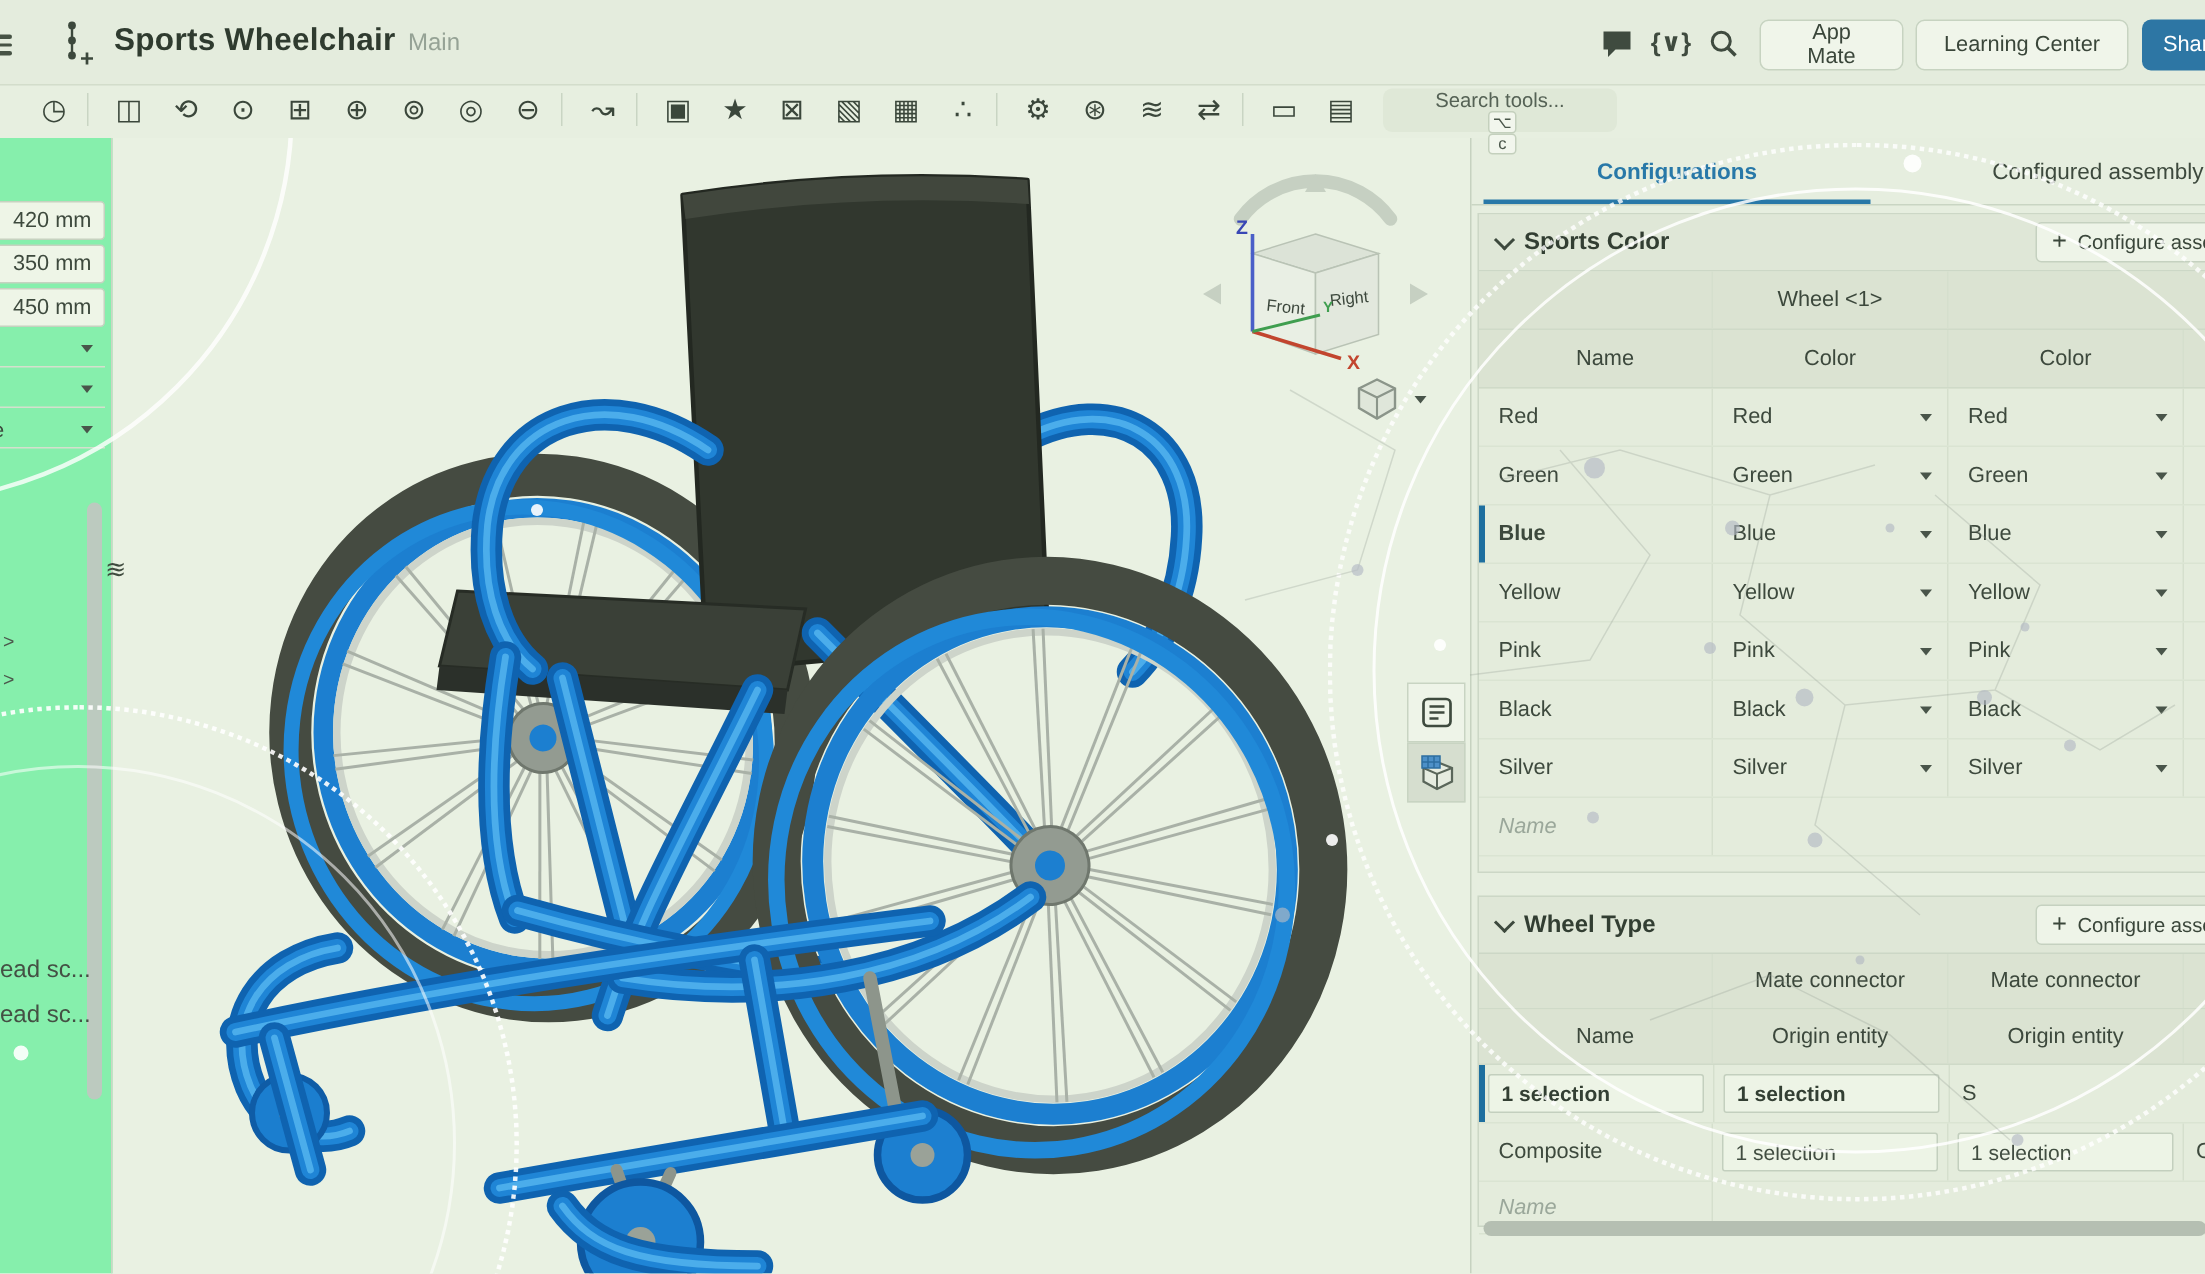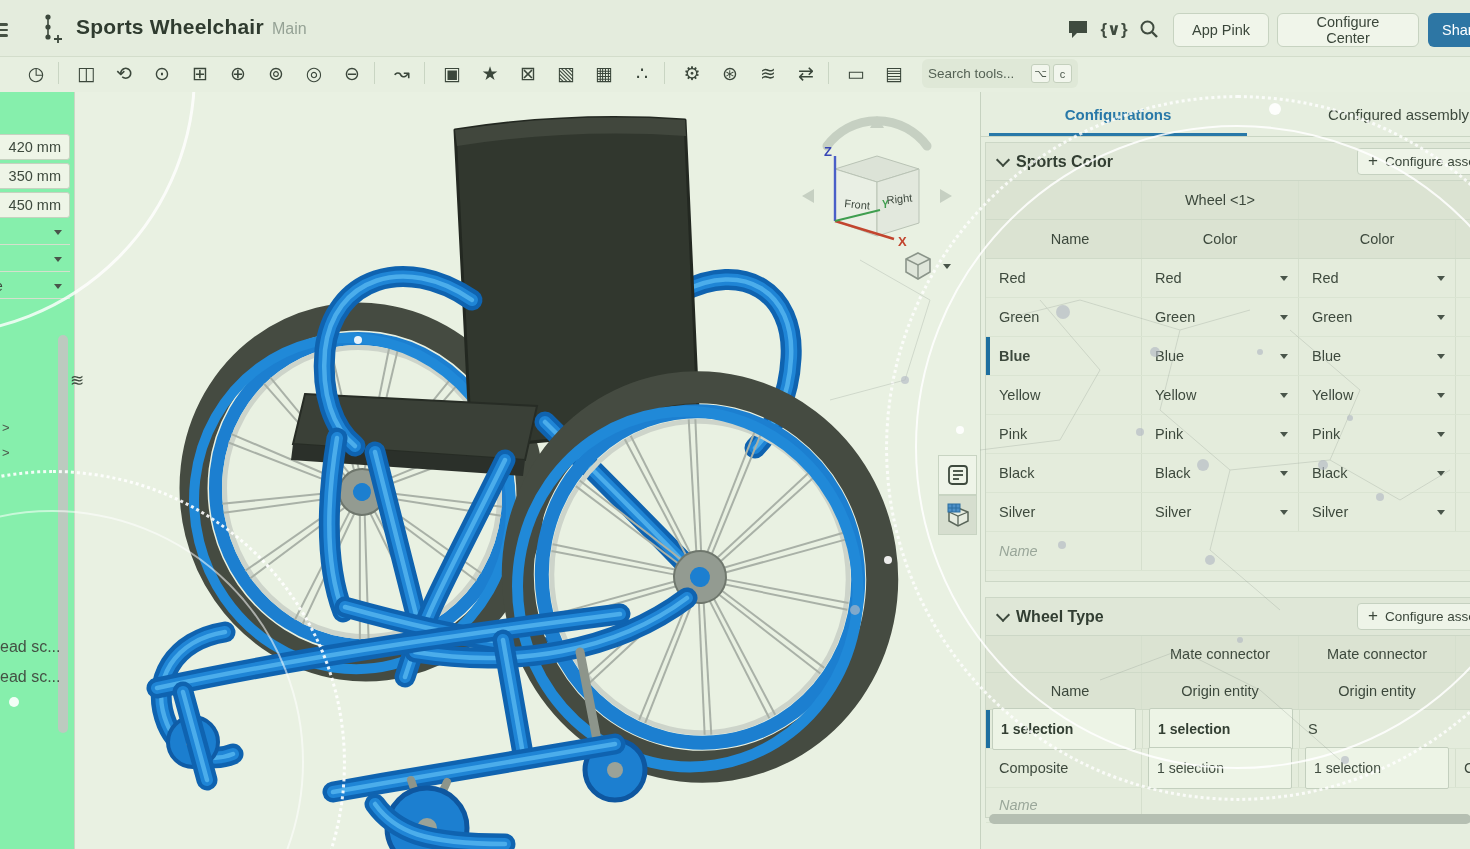--- a/index.html
+++ b/index.html
@@ -20,21 +20,21 @@
   .pill-btn{position:absolute;top:13px;height:34px;background:#f0f5ea;border:1px solid #c7d3c1;border-radius:6px;
     font-size:14.5px;color:#3a463a;display:flex;align-items:center;justify-content:center;padding:0 16px;box-sizing:border-box;cursor:pointer;}
   #share-btn{position:absolute;left:1428px;top:13px;height:34px;width:70px;background:#2d76a4;color:#fff;
     border:none;border-radius:6px 0 0 6px;font-size:14.5px;display:flex;align-items:center;padding:0 14px;cursor:pointer;}
   
   #toolbar{position:absolute;left:0;top:56px;width:1470px;height:36px;background:#e7efe0;z-index:29;}
   .tool{position:absolute;top:2px;width:32px;height:30px;display:flex;align-items:center;justify-content:center;
     font-size:19px;color:#3b473b;cursor:pointer;}
   .tdiv{position:absolute;top:6px;width:1px;height:22px;background:#c9d5c3;}
   #searchtools{position:absolute;left:922px;top:3px;width:156px;height:29px;background:#dfe8d7;border-radius:6px;
-    display:flex;align-items:center;padding:0 6px;box-sizing:border-box;cursor:text;}
+    display:flex;align-items:center;padding:0 6px;box-sizing:border-box;cursor:text;flex-direction:column;}
   #searchtools .ph{font-size:13.5px;color:#556255;flex:1;}
   .key{width:17px;height:17px;background:#f2f6ed;border:1px solid #c4d0bd;border-radius:3px;font-size:11px;
     color:#4a564a;display:flex;align-items:center;justify-content:center;margin-left:3px;}
   
   #leftpanel{position:absolute;left:0;top:92px;width:74px;height:757px;background:#86efac;border-right:1px solid #cbd6c4;z-index:10;}
   .dim-in{position:absolute;left:-14px;width:84px;height:26px;background:#eef5e7;border:1px solid #c6d2c0;border-radius:3px;
     font-size:14.5px;color:#3d493d;display:flex;align-items:center;justify-content:flex-end;padding-right:8px;box-sizing:border-box;}
   .dd-row{position:absolute;left:-14px;width:84px;height:25px;border-bottom:1px solid #d5dfcd;display:flex;align-items:center;
     font-size:14px;color:#3d493d;padding-left:16px;box-sizing:border-box;cursor:pointer;}
   .dd-row .caret{position:absolute;right:8px;}
@@ -69,21 +69,21 @@
   .thead{background:#dbe3d2;border-bottom:1px solid #cfdac8;}
   .thead .tc{font-weight:normal;justify-content:center;color:#3c483c;}
   .tc{box-sizing:border-box;display:flex;align-items:center;font-size:14.5px;border-right:1px solid #d5dfcd;position:relative;}
   .tc.name{width:156px;padding-left:13px;}
   .tc.c2{width:157px;}
   .tc.c3{width:157px;}
   .tc.c4{flex:1;border-right:none;padding-left:8px;color:#3d493d;}
   .dd{justify-content:space-between;padding:0 10px 0 13px;cursor:pointer;}
   .trow.sel .tc.name{font-weight:bold;}
   .selbar{position:absolute;left:0;top:0;width:4px;height:100%;background:#1e6f9f;}
-  .chip{margin:0 6px;width:100%;height:42px;background:#edf4e6;border:1px solid #c3cfbe;border-radius:2px;
+  .chip{margin:0 6px;width:100%;height:26px;background:#edf4e6;border:1px solid #c3cfbe;border-radius:2px;
     display:flex;align-items:center;padding:0 8px;box-sizing:border-box;font-size:14px;color:#414d41;}
   .trow.sel .chip{font-weight:bold;color:#333f33;}
   .ph-row .tc{border-right:1px solid #d5dfcd;}
   .ph-row .tc.name{font-style:italic;color:#9aa79a;}
   #hscroll{position:absolute;left:8px;top:722px;width:482px;height:10px;background:#b5bfb2;border-radius:5px;}
   
   .arc{position:absolute;border-radius:50%;pointer-events:none;z-index:20;}
   #arc1{left:915px;top:125px;width:640px;height:640px;border:2px solid rgba(255,255,255,.85);}
   #arc2{left:885px;top:95px;width:700px;height:700px;border:3px dotted rgba(255,255,255,.8);}
   #arc3{left:-240px;top:470px;width:580px;height:580px;border:3px dotted rgba(255,255,255,.9);}
@@ -260,22 +260,22 @@
         <path d="M2 2 h18 v12 h-10 l-5 5 v-5 h-3 Z" fill="#3f4b3f"></path>
       </svg>
   </div>
   <div class="tb-ic" style="left:1099px;font-size:17px;color:#3f4b3f;font-weight:bold">{∨}</div>
   <div class="tb-ic" style="left:1134px">
     <svg width="20" height="20" viewBox="0 0 20 20">
         <circle cx="8.5" cy="8.5" r="6" fill="none" stroke="#3f4b3f" stroke-width="2"></circle>
         <line x1="13" y1="13" x2="18" y2="18" stroke="#3f4b3f" stroke-width="2.4"></line>
       </svg>
   </div>
-  <button class="pill-btn" style="left:1173px;width:96px">App Pink</button>
-  <button class="pill-btn" style="left:1277px;width:142px">Configure Center</button>
+  <button class="pill-btn" style="left:1173px;width:96px">App Mate</button>
+  <button class="pill-btn" style="left:1277px;width:142px">Learning Center</button>
   <button id="share-btn">Share</button>
 </header>
 
 <div id="toolbar">
   <div>
       <div class="tool" style="left: 20px;">◷</div>
       <div class="tdiv" style="left: 58px;"></div>
       <div class="tool" style="left: 70px;">◫</div>
       <div class="tool" style="left: 108px;">⟲</div>
       <div class="tool" style="left: 146px;">⊙</div>

